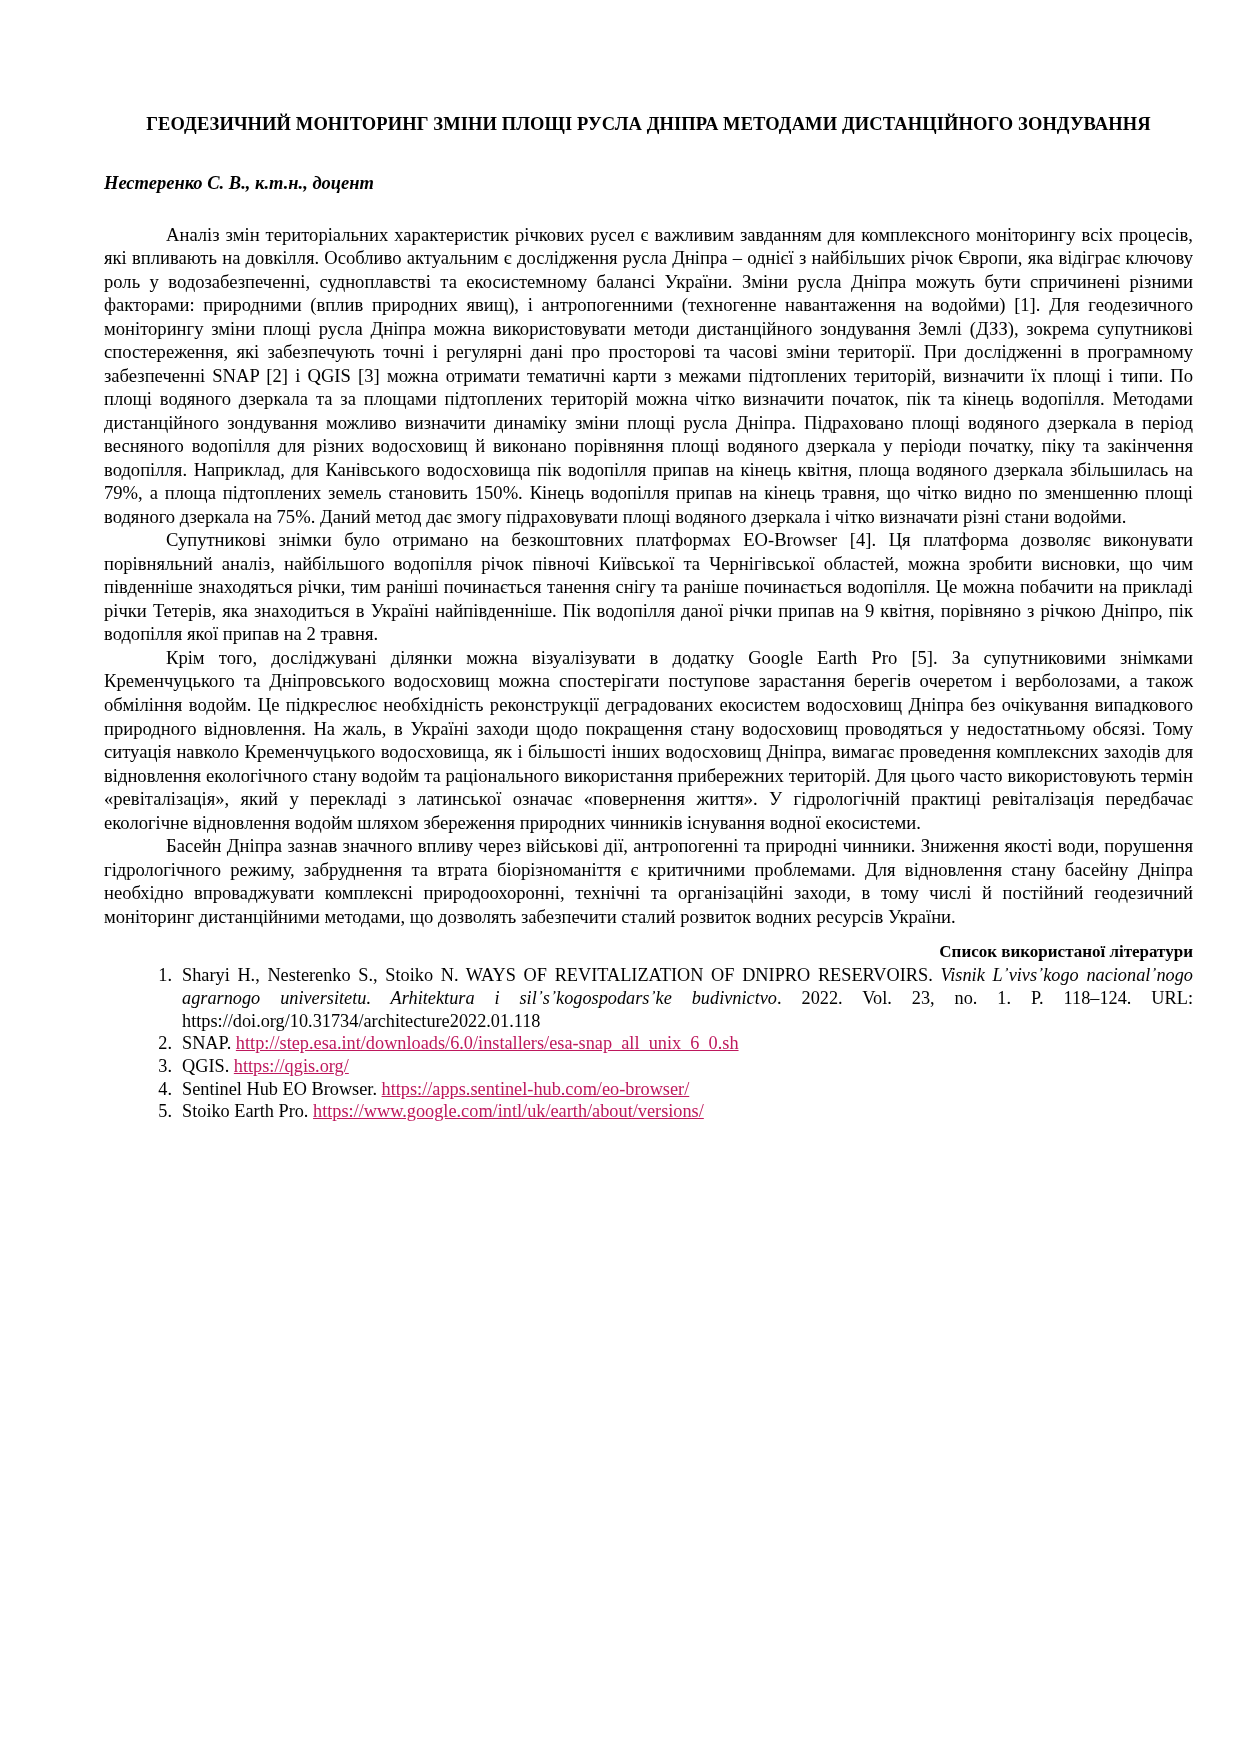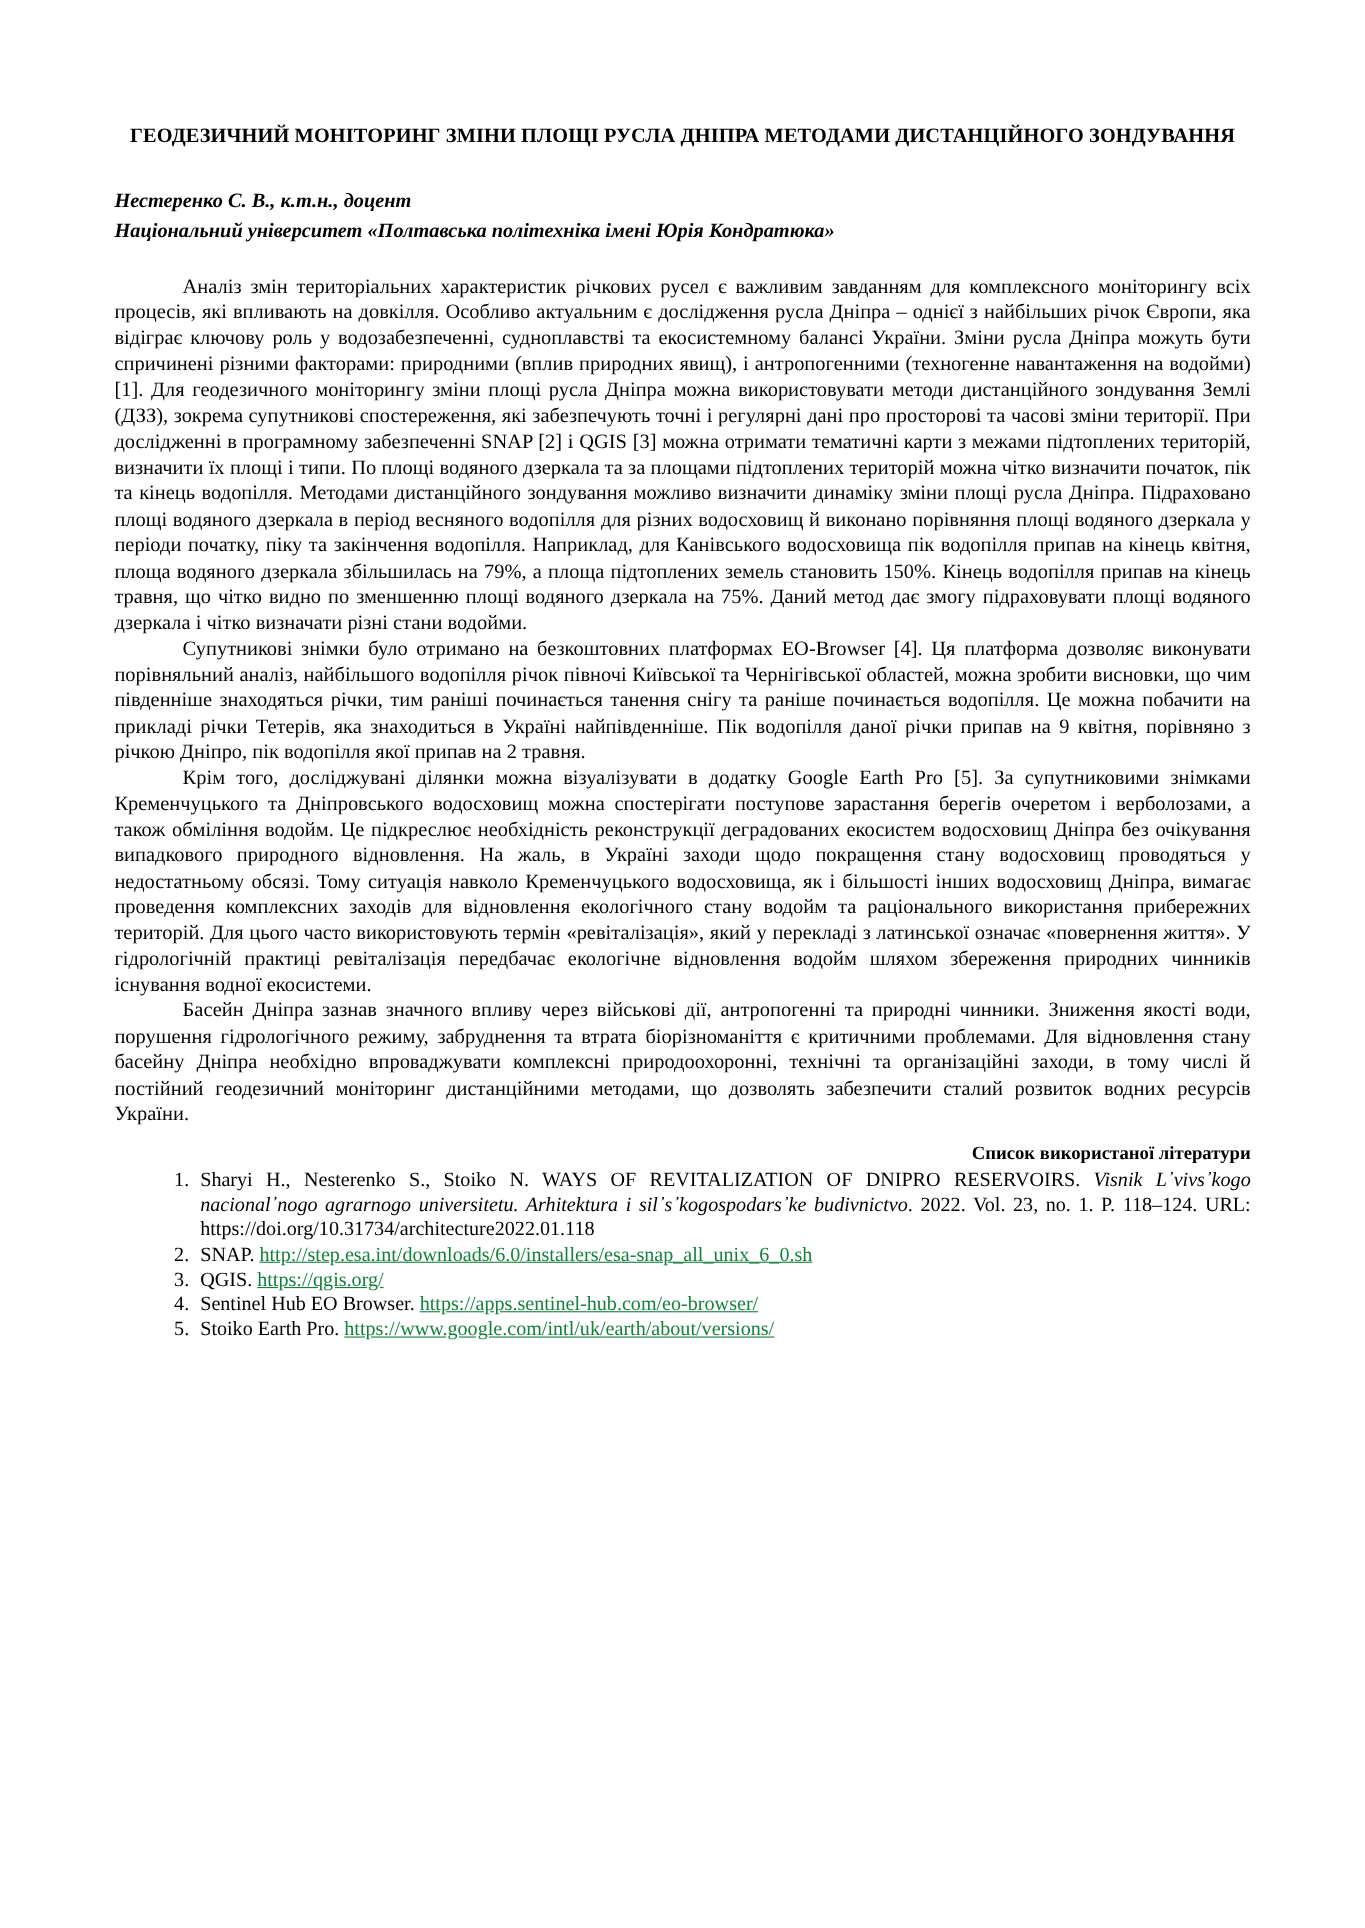--- a/index.html
+++ b/index.html
@@ -11,21 +11,21 @@
     font-family: "Liberation Serif", serif;
     color: #000000;
   }
   .page {
     position: relative;
     width: 1241px;
     height: 1753px;
     margin: 0 auto;
     background: #ffffff;
     box-sizing: border-box;
-    padding: 112px 104px 40px 104px;
+    padding: 112px 48px 40px 104px;
   }
   .title {
     text-align: center;
     font-weight: bold;
     font-size: 18.5px;
     line-height: 1.32;
     letter-spacing: 0.1px;
     margin: 0 0 34px 0;
   }
   .authors {
@@ -69,34 +69,33 @@
   ol.refs li .num {
     position: absolute;
     left: 40px;
     width: 28px;
     text-align: right;
   }
   .ital {
     font-style: italic;
   }
   a.link {
-    color: #15803d;
+    color: #be185d;
     text-decoration: underline;
   }
 </style>
 </head>
 <body>
 
 <div class="page">
 
   <h1 class="title">ГЕОДЕЗИЧНИЙ МОНІТОРИНГ ЗМІНИ ПЛОЩІ РУСЛА ДНІПРА МЕТОДАМИ ДИСТАНЦІЙНОГО ЗОНДУВАННЯ</h1>
 
   <div class="authors">
     <div>Нестеренко С. В., к.т.н., доцент</div>
-    <div>Національний університет «Полтавська політехніка імені Юрія Кондратюка»</div>
   </div>
 
   <p class="body">Аналіз змін територіальних характеристик річкових русел є важливим завданням для комплексного моніторингу всіх процесів, які впливають на довкілля. Особливо актуальним є дослідження русла Дніпра – однієї з найбільших річок Європи, яка відіграє ключову роль у водозабезпеченні, судноплавстві та екосистемному балансі України. Зміни русла Дніпра можуть бути спричинені різними факторами: природними (вплив природних явищ), і антропогенними (техногенне навантаження на водойми) [1]. Для геодезичного моніторингу зміни площі русла Дніпра можна використовувати методи дистанційного зондування Землі (ДЗЗ), зокрема супутникові спостереження, які забезпечують точні і регулярні дані про просторові та часові зміни території. При дослідженні в програмному забезпеченні SNAP [2] і QGIS [3] можна отримати тематичні карти з межами підтоплених територій, визначити їх площі і типи. По площі водяного дзеркала та за площами підтоплених територій можна чітко визначити початок, пік та кінець водопілля. Методами дистанційного зондування можливо визначити динаміку зміни площі русла Дніпра. Підраховано площі водяного дзеркала в період весняного водопілля для різних водосховищ й виконано порівняння площі водяного дзеркала у періоди початку, піку та закінчення водопілля. Наприклад, для Канівського водосховища пік водопілля припав на кінець квітня, площа водяного дзеркала збільшилась на 79%, а площа підтоплених земель становить 150%. Кінець водопілля припав на кінець травня, що чітко видно по зменшенню площі водяного дзеркала на 75%. Даний метод дає змогу підраховувати площі водяного дзеркала і чітко визначати різні стани водойми.</p>
   <p class="body">Супутникові знімки було отримано на безкоштовних платформах ЕО-Browser [4]. Ця платформа дозволяє виконувати порівняльний аналіз, найбільшого водопілля річок півночі Київської та Чернігівської областей, можна зробити висновки, що чим південніше знаходяться річки, тим раніші починається танення снігу та раніше починається водопілля. Це можна побачити на прикладі річки Тетерів, яка знаходиться в Україні найпівденніше. Пік водопілля даної річки припав на 9 квітня, порівняно з річкою Дніпро, пік водопілля якої припав на 2 травня.</p>
   <p class="body">Крім того, досліджувані ділянки можна візуалізувати в додатку Google Earth Pro [5]. За супутниковими знімками Кременчуцького та Дніпровського водосховищ можна спостерігати поступове зарастання берегів очеретом і верболозами, а також обміління водойм. Це підкреслює необхідність реконструкції деградованих екосистем водосховищ Дніпра без очікування випадкового природного відновлення. На жаль, в Україні заходи щодо покращення стану водосховищ проводяться у недостатньому обсязі. Тому ситуація навколо Кременчуцького водосховища, як і більшості інших водосховищ Дніпра, вимагає проведення комплексних заходів для відновлення екологічного стану водойм та раціонального використання прибережних територій. Для цього часто використовують термін «ревіталізація», який у перекладі з латинської означає «повернення життя». У гідрологічній практиці ревіталізація передбачає екологічне відновлення водойм шляхом збереження природних чинників існування водної екосистеми.</p>
   <p class="body">Басейн Дніпра зазнав значного впливу через військові дії, антропогенні та природні чинники. Зниження якості води, порушення гідрологічного режиму, забруднення та втрата біорізноманіття є критичними проблемами. Для відновлення стану басейну Дніпра необхідно впроваджувати комплексні природоохоронні, технічні та організаційні заходи, в тому числі й постійний геодезичний моніторинг дистанційними методами, що дозволять забезпечити сталий розвиток водних ресурсів України.</p>
 
   <div class="refs-heading">Список використаної літератури</div>
 
   <ol class="refs">

